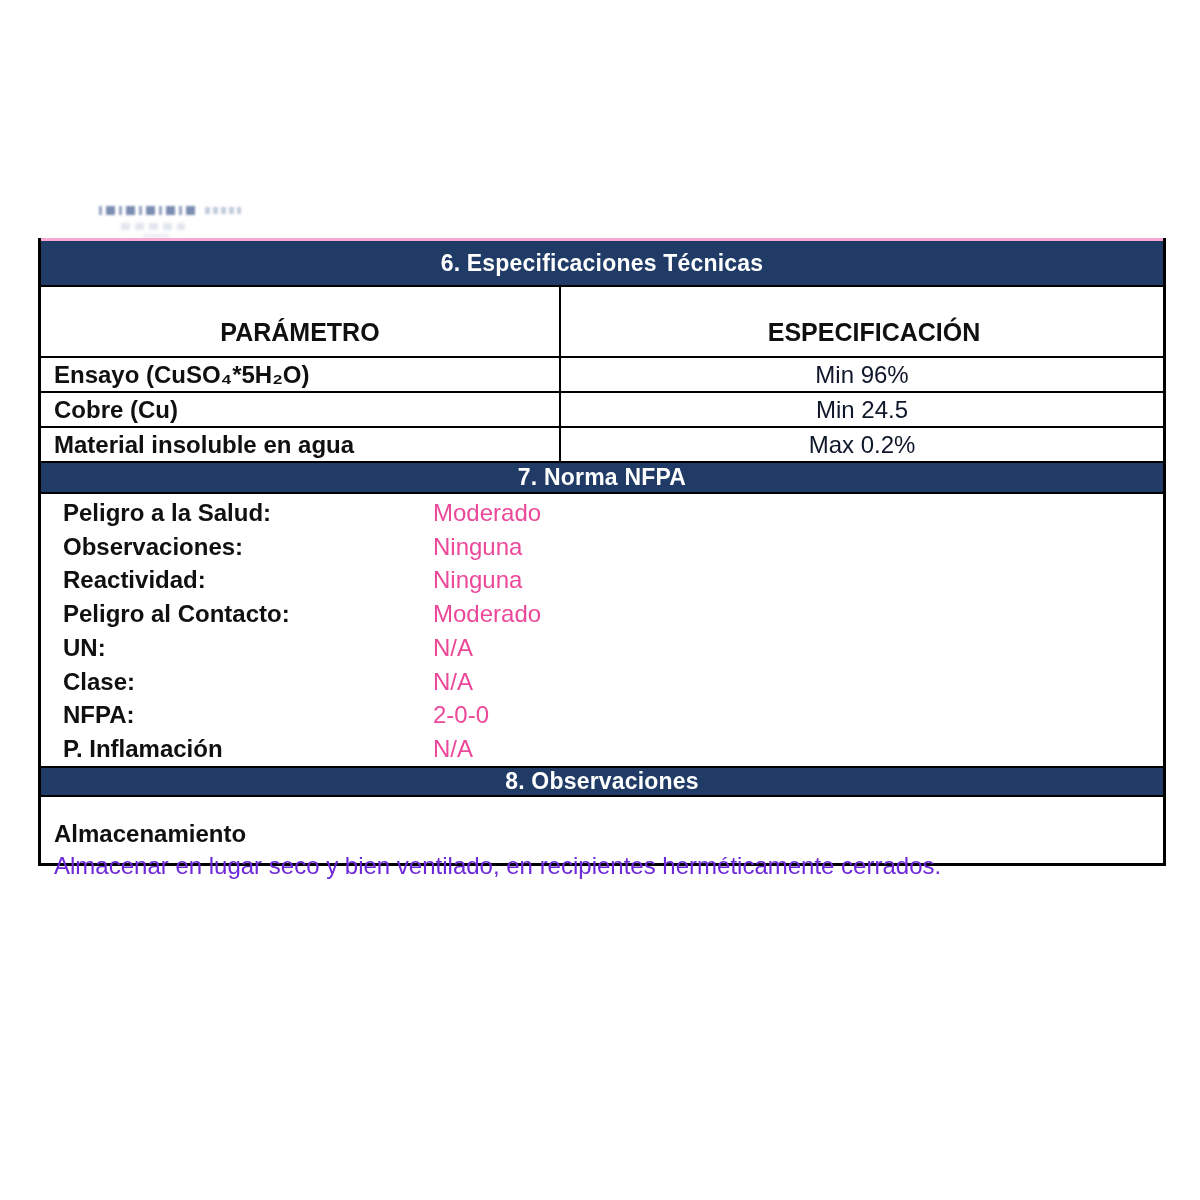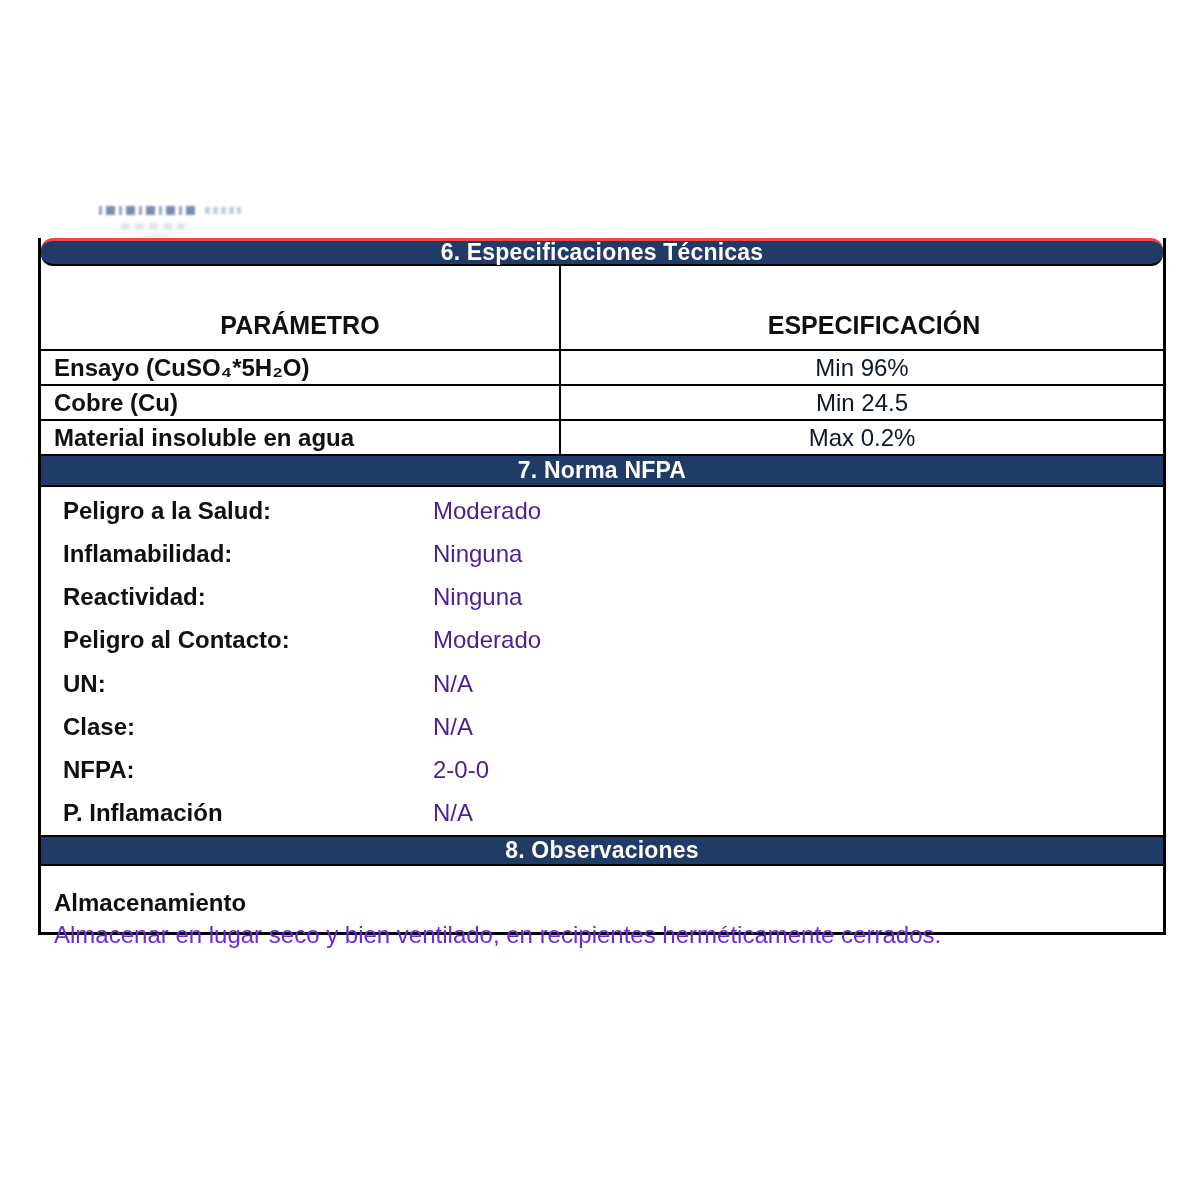--- a/index.html
+++ b/index.html
@@ -47,26 +47,26 @@
   }
   .section-bar {
     background: #1f3b66;
     color: #ffffff;
     font-weight: bold;
     text-align: center;
     display: flex; align-items: center; justify-content: center;
     font-size: 23px;
     letter-spacing: 0.2px;
   }
-  .bar-6 { height: 28px; border-top: 3px solid #ef4444; border-bottom: 2px solid #000; border-radius: 12px; }
+  .bar-6 { height: 49px; border-top: 3px solid #f9a8d4; border-bottom: 2px solid #000; }
   .bar-7 { height: 31px; border-bottom: 2px solid #000; }
   .bar-8 { height: 31px; border-top: 2px solid #000; border-bottom: 2px solid #000; text-align: right; }
 
   .col-header-row {
-    height: 85px; border-bottom: 2px solid #000;
+    height: 71px; border-bottom: 2px solid #000;
     display: flex;
   }
   .col-header-cell {
     display: flex; align-items: flex-end; justify-content: center;
     font-weight: bold; font-size: 25px; color: #101010;
     padding-bottom: 9px;
   }
   .cell-left  { width: 520px; border-right: 2px solid #000; }
   .cell-right { width: 602px; padding-left: 24px; }
 
@@ -77,27 +77,27 @@
     display: flex; align-items: center;
     padding-left: 13px;
     font-weight: bold; font-size: 24px; color: #101010;
   }
   .spec-value {
     width: 602px;
     display: flex; align-items: center; justify-content: center;
     font-size: 24px; color: #0f172a;
   }
 
-  .nfpa-block { height: 348px; padding-top: 2px; display: grid; grid-template-rows: repeat(8, 1fr); }
+  .nfpa-block { height: 272px; padding-top: 2px; display: grid; grid-template-rows: repeat(8, 1fr); }
   .nfpa-row { display: flex; align-items: center; }
   .nfpa-label {
     margin-left: 22px; width: 370px;
     font-weight: bold; font-size: 24px; color: #101010;
   }
-  .nfpa-value { font-size: 24px; color: #4c1d95; }
+  .nfpa-value { font-size: 24px; color: #ec4899; }
 
   .obs-block { height: 69px; border-bottom: 3px solid #000; padding: 20px 0 0 13px; }
   .obs-heading { font-weight: bold; font-size: 24px; color: #101010; line-height: 33px; }
   .obs-text { font-size: 24px; color: #6d28d9; line-height: 31px; }
 </style>
 </head>
 <body>
 
 <div class="artifact">
   <div class="a-line1"></div>
@@ -129,21 +129,21 @@
   </div>
 
   <div class="section-bar bar-7">7. Norma NFPA</div>
 
   <div class="nfpa-block">
     <div class="nfpa-row">
       <span class="nfpa-label">Peligro a la Salud:</span>
       <span class="nfpa-value">Moderado</span>
     </div>
     <div class="nfpa-row">
-      <span class="nfpa-label">Inflamabilidad:</span>
+      <span class="nfpa-label">Observaciones:</span>
       <span class="nfpa-value">Ninguna</span>
     </div>
     <div class="nfpa-row">
       <span class="nfpa-label">Reactividad:</span>
       <span class="nfpa-value">Ninguna</span>
     </div>
     <div class="nfpa-row">
       <span class="nfpa-label">Peligro al Contacto:</span>
       <span class="nfpa-value">Moderado</span>
     </div>

